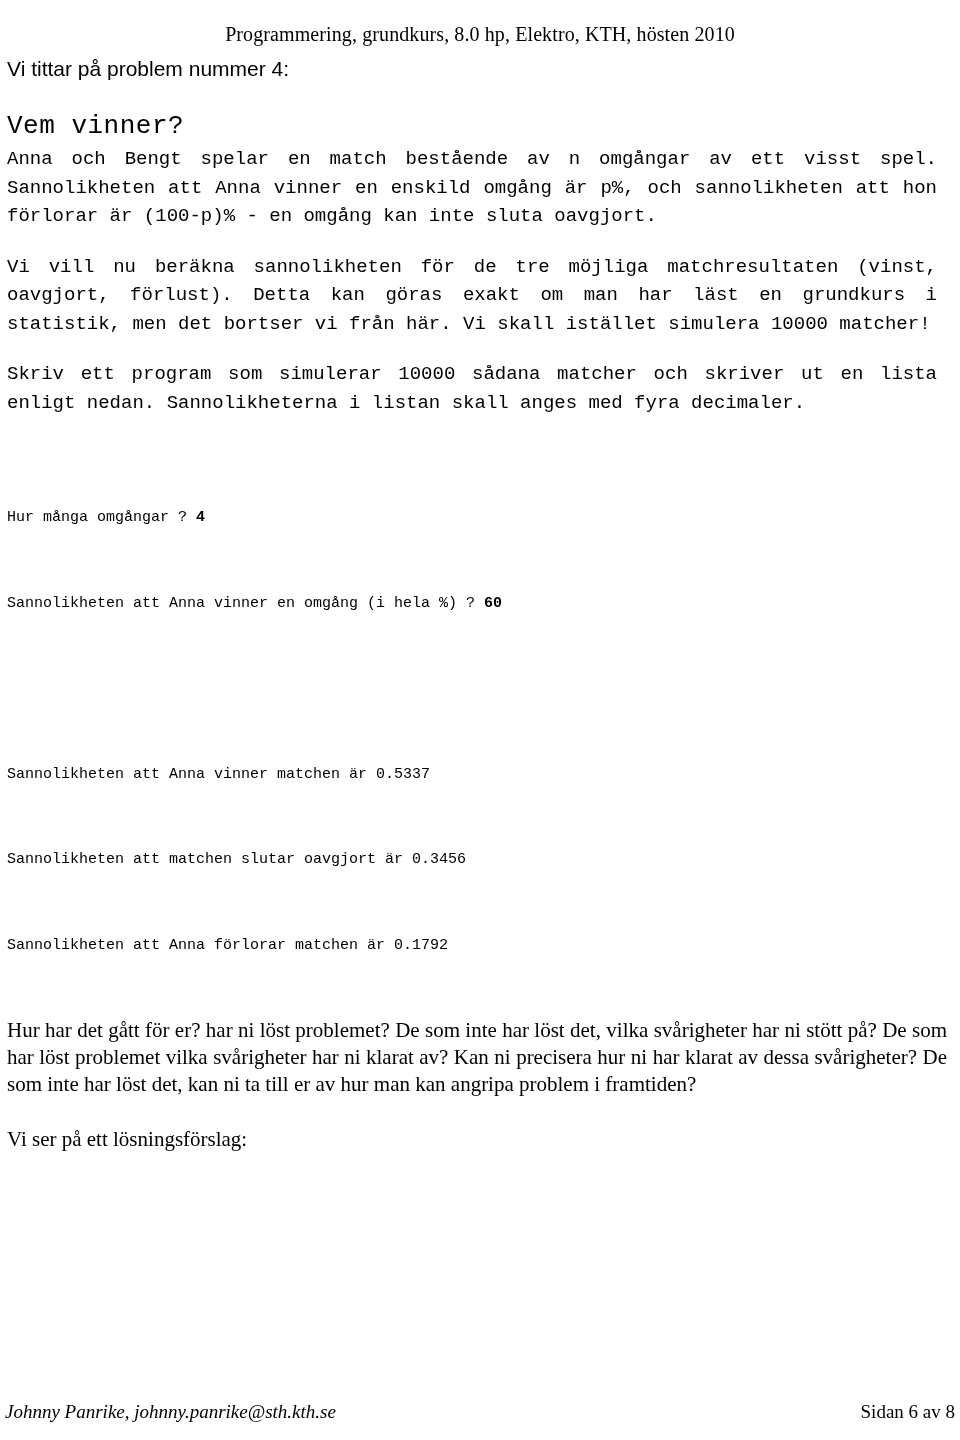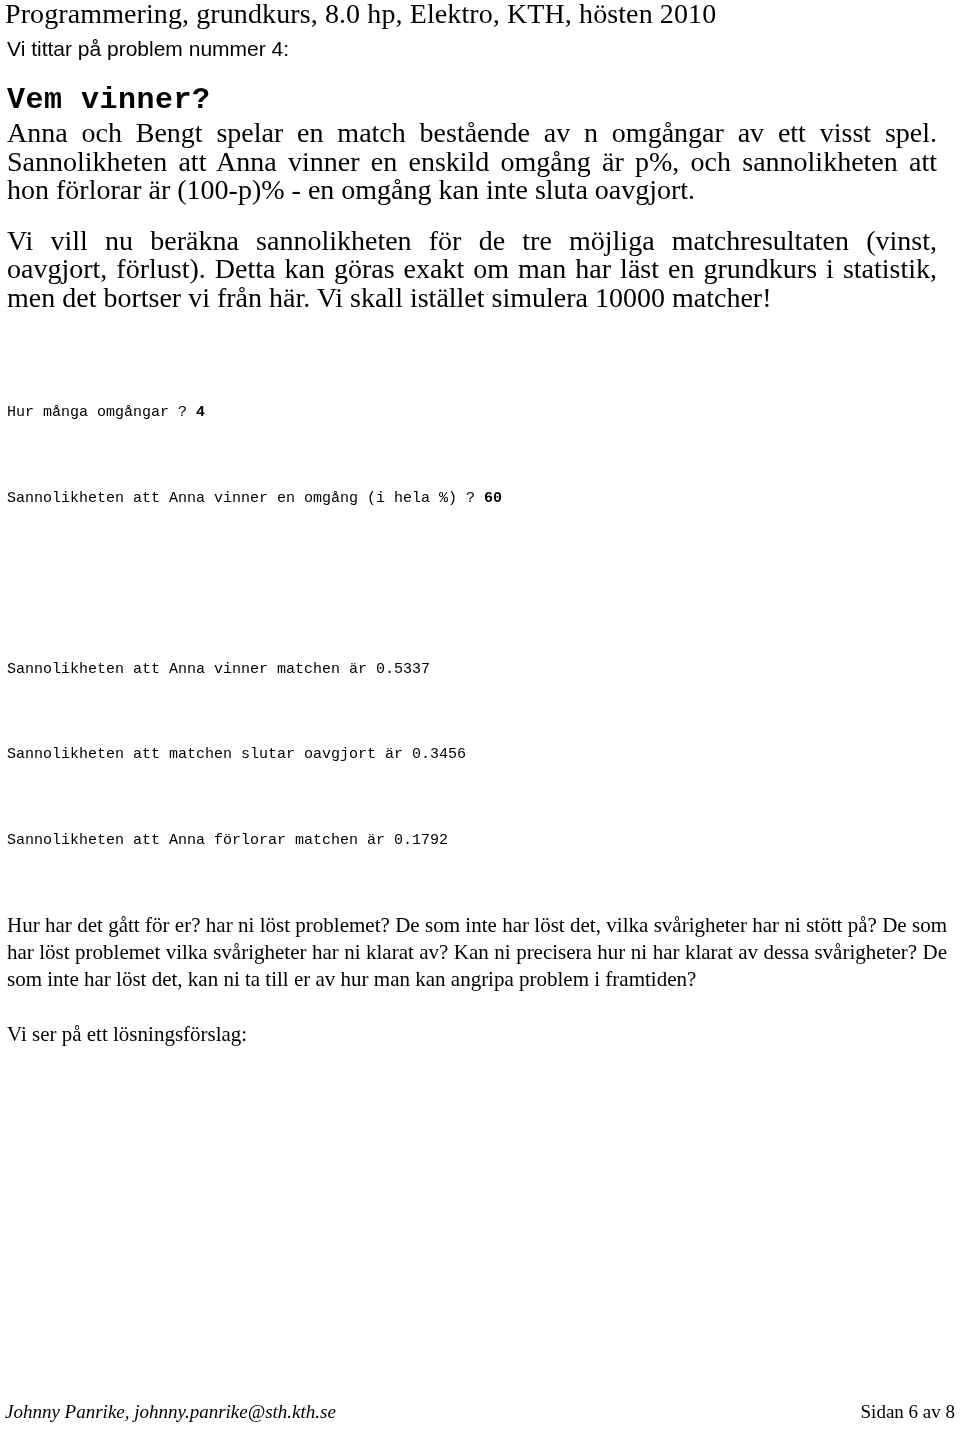--- a/index.html
+++ b/index.html
@@ -21,51 +21,52 @@
     left: 0;
     top: 0;
     width: 960px;
     height: 1440px;
     box-sizing: border-box;
     padding: 0 5px;
   }
 
   
   .running-header {
+    text-align: center;
     font-family: "Liberation Serif", serif;
-    font-size: 28px;
+    font-size: 20px;
     line-height: 28px;
     letter-spacing: 0.1px;
-    padding-top: 0;
+    padding-top: 20px;
     white-space: nowrap;
   }
 
   
   .intro-line {
     font-family: Liberation Sans, sans-serif;
     font-size: 21px;
     line-height: 26px;
     margin-top: 8px;
     padding-left: 2px;
   }
 
   
   .mono-heading {
     font-family: "Liberation Mono", "DejaVu Sans Mono", monospace;
-    font-size: 30px;
-    font-weight: bold;
+    font-size: 26px;
+    font-weight: normal;
     line-height: 32px;
-    margin-top: 22px;
+    margin-top: 28px;
     padding-left: 2px;
     letter-spacing: 0.5px;
   }
 
   .mono-para {
-    font-family: Liberation Serif, serif;
-    font-size: 28px;
+    font-family: Liberation Mono, monospace;
+    font-size: 19px;
     line-height: 28.5px;
     text-align: justify;
     text-align-last: left;
     padding-left: 2px;
     padding-right: 18px;
     margin-top: 3px;
     white-space: normal;
   }
   .mono-para.gap {
     margin-top: 22px;
@@ -140,20 +141,21 @@
   <div class="running-header">Programmering, grundkurs, 8.0 hp, Elektro, KTH, hösten 2010</div>
 
   <div class="intro-line">Vi tittar på problem nummer 4:</div>
 
   <div class="mono-heading">Vem vinner?</div>
 
   <div class="mono-para">Anna och Bengt spelar en match bestående av n omgångar av ett visst spel. Sannolikheten att Anna vinner en enskild omgång är p%, och sannolikheten att hon förlorar är (100-p)% - en omgång kan inte sluta oavgjort.</div>
 
   <div class="mono-para gap">Vi vill nu beräkna sannolikheten för de tre möjliga matchresultaten (vinst, oavgjort, förlust). Detta kan göras exakt om man har läst en grundkurs i statistik, men det bortser vi från här. Vi skall istället simulera 10000 matcher!</div>
 
+  <div class="mono-para gap">Skriv ett program som simulerar 10000 sådana matcher och skriver ut en lista enligt nedan. Sannolikheterna i listan skall anges med fyra decimaler.</div>
 
   <div class="mono-transcript">
     <span class="line"><span>Hur många omgångar ? </span><b>4</b></span>
     <span class="line"><span>Sannolikheten att Anna vinner en omgång (i hela %) ? </span><b>60</b></span>
     <span class="spacer"></span>
     <span class="line">Sannolikheten att Anna vinner matchen är 0.5337</span>
     <span class="line">Sannolikheten att matchen slutar oavgjort är 0.3456</span>
     <span class="line">Sannolikheten att Anna förlorar matchen är 0.1792</span>
   </div>
 

